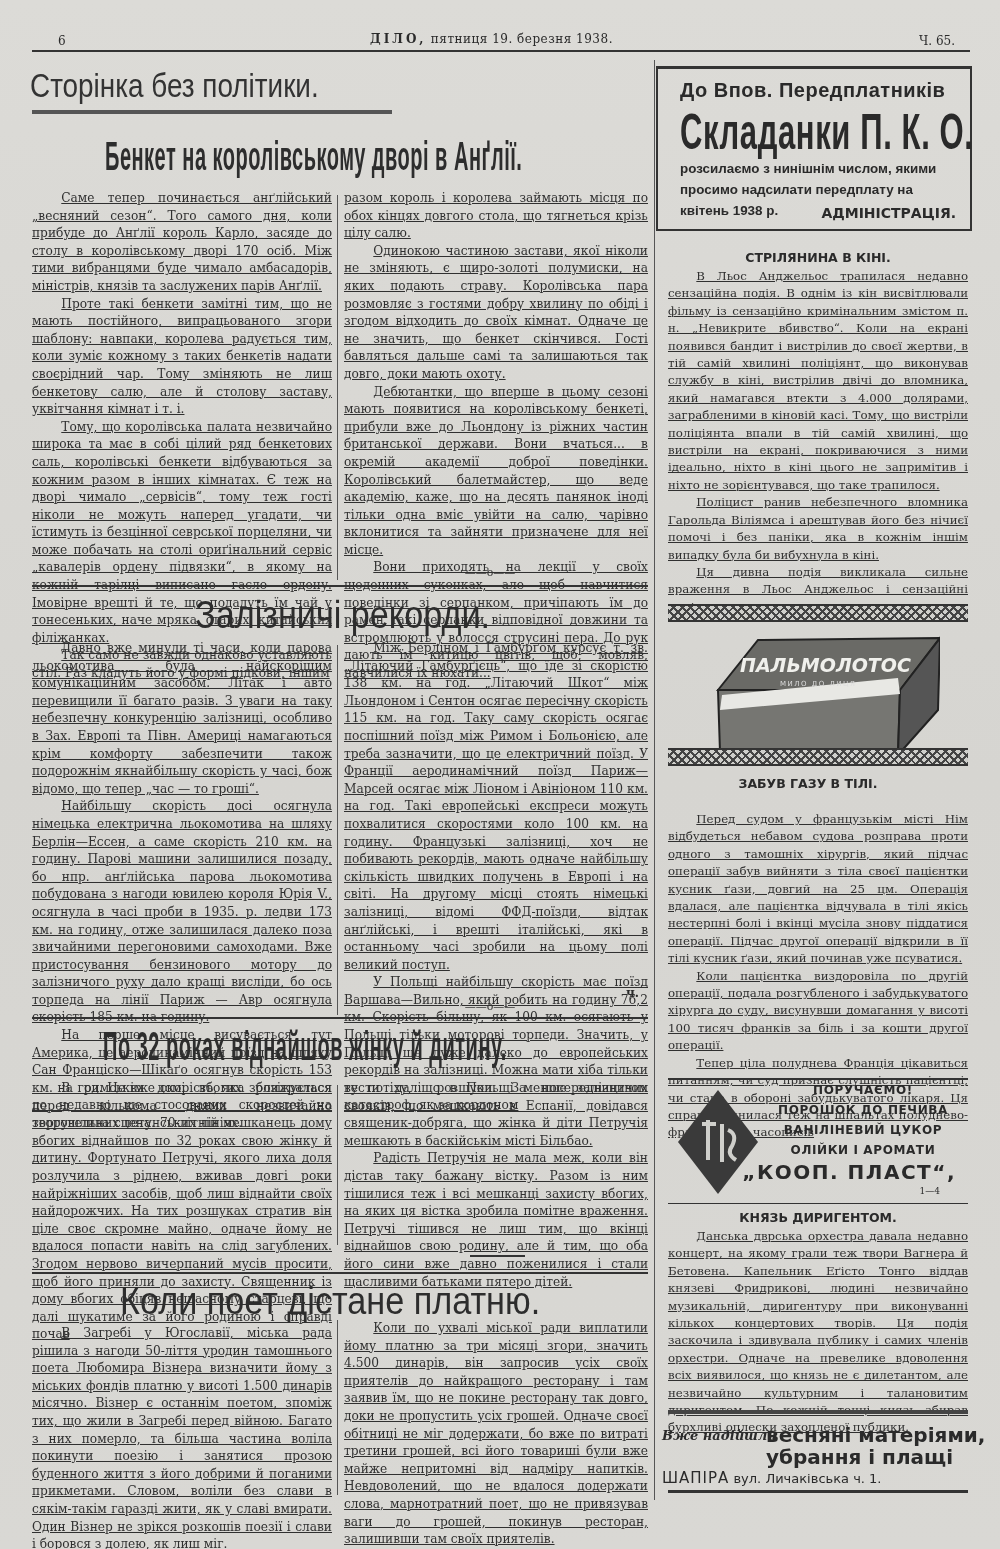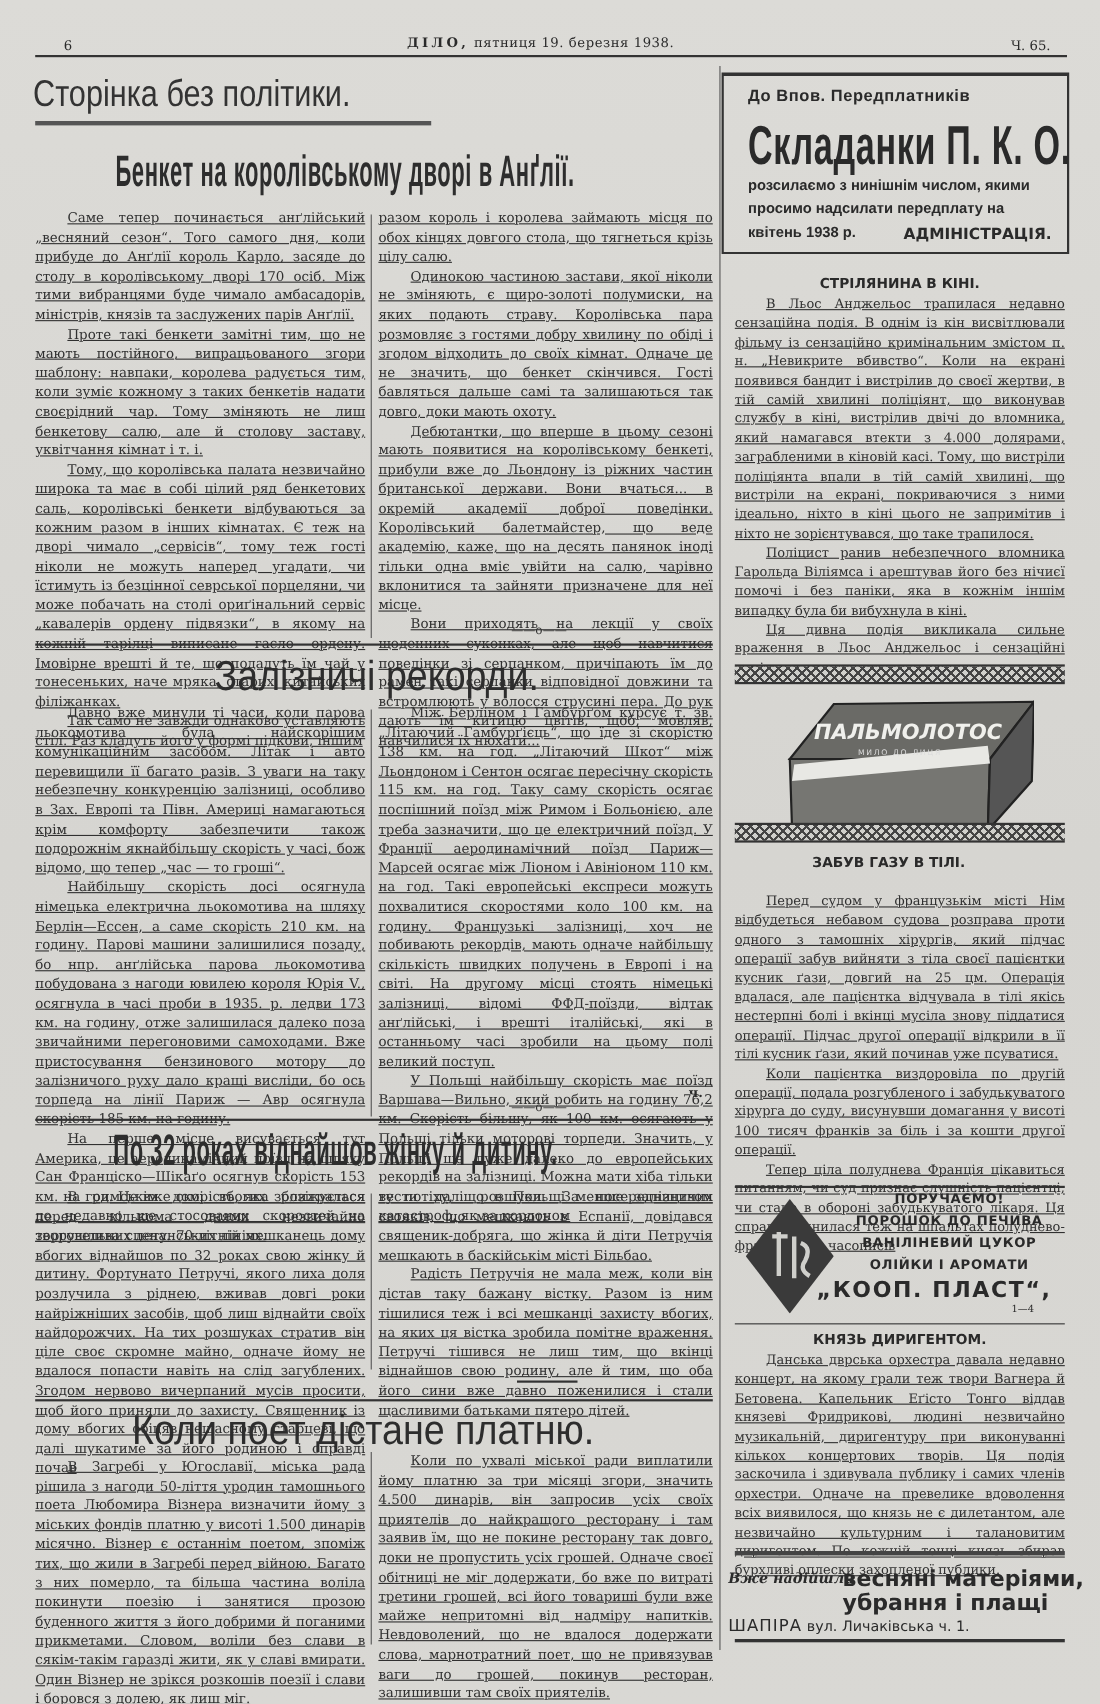--- a/index.html
+++ b/index.html
@@ -16,21 +16,21 @@
   .rule { position:absolute; background:#333; }
   .section-title { top:66px; left:30px; font-family:"Liberation Sans", sans-serif; font-size:34px; font-weight:normal; transform:scaleX(0.82); transform-origin:left; white-space:nowrap; color:#333; }
   .hl { position:absolute; font-family:"Liberation Sans", sans-serif; font-weight:bold; color:#2d2d2d; white-space:nowrap; transform-origin:left top; }
   .hl-cond { font-size:40px; transform:scaleX(0.5); letter-spacing:1px; }
   .hl-thin { font-size:38px; font-weight:normal; transform:scaleX(0.9); }
   .col { position:absolute; font-size:12.2px; line-height:17.6px; text-align:justify; color:#303030;text-decoration:underline; }
   .col p { margin:0; text-indent:2.4em; }
   .sep { position:absolute; font-size:11px; text-align:center; color:#333; }
   .vline { position:absolute; width:1px; background:#555; }
   .box { position:absolute; left:656px; top:66px; width:312px; height:160px; border:2px solid #333; border-top:3px solid #333; }
-  .box .l1 { position:absolute; top:10px; left:22px; font-family:"Liberation Sans", sans-serif; font-weight:bold; font-size:15px; letter-spacing:0.5px; }
+  .box .l1 { position:absolute; top:10px; left:22px; font-family:"Liberation Sans", sans-serif; font-weight:bold; font-size:20px; letter-spacing:0.5px; }
   .box .l2 { position:absolute; top:34px; left:22px; font-family:"Liberation Sans", sans-serif; font-weight:bold; font-size:50px; transform:scaleX(0.62); transform-origin:left; white-space:nowrap; letter-spacing:1px; }
   .box .l3 { position:absolute; top:89px; left:22px; width:270px; font-family:Liberation Sans, sans-serif; font-weight:bold; font-size:13.4px; line-height:21px; }
   .box .l4 { position:absolute; top:136px; right:14px; font-family:"DejaVu Sans", sans-serif; font-weight:bold; font-size:14px; }
   .subhl { position:absolute; font-family:"DejaVu Sans", sans-serif; font-weight:bold; font-size:12.5px; text-align:center; }
   .ornament { position:absolute; left:668px; width:300px; height:14px;
      background: repeating-linear-gradient(45deg,#444 0 2px,transparent 2px 6px), repeating-linear-gradient(-45deg,#444 0 2px,#cfcfcb 2px 6px);
      border-top:2px solid #333; border-bottom:2px solid #333; }
   .soap { position:absolute; left:700px; top:630px; width:240px; height:130px; }
   .ad2 { position:absolute; left:660px; top:1080px; width:310px; height:110px; }
   .ad2 .txt { position:absolute; left:118px; top:0; font-family:"DejaVu Sans", sans-serif; font-weight:bold; font-size:12px; line-height:20px; letter-spacing:0.6px;text-align:center; }

